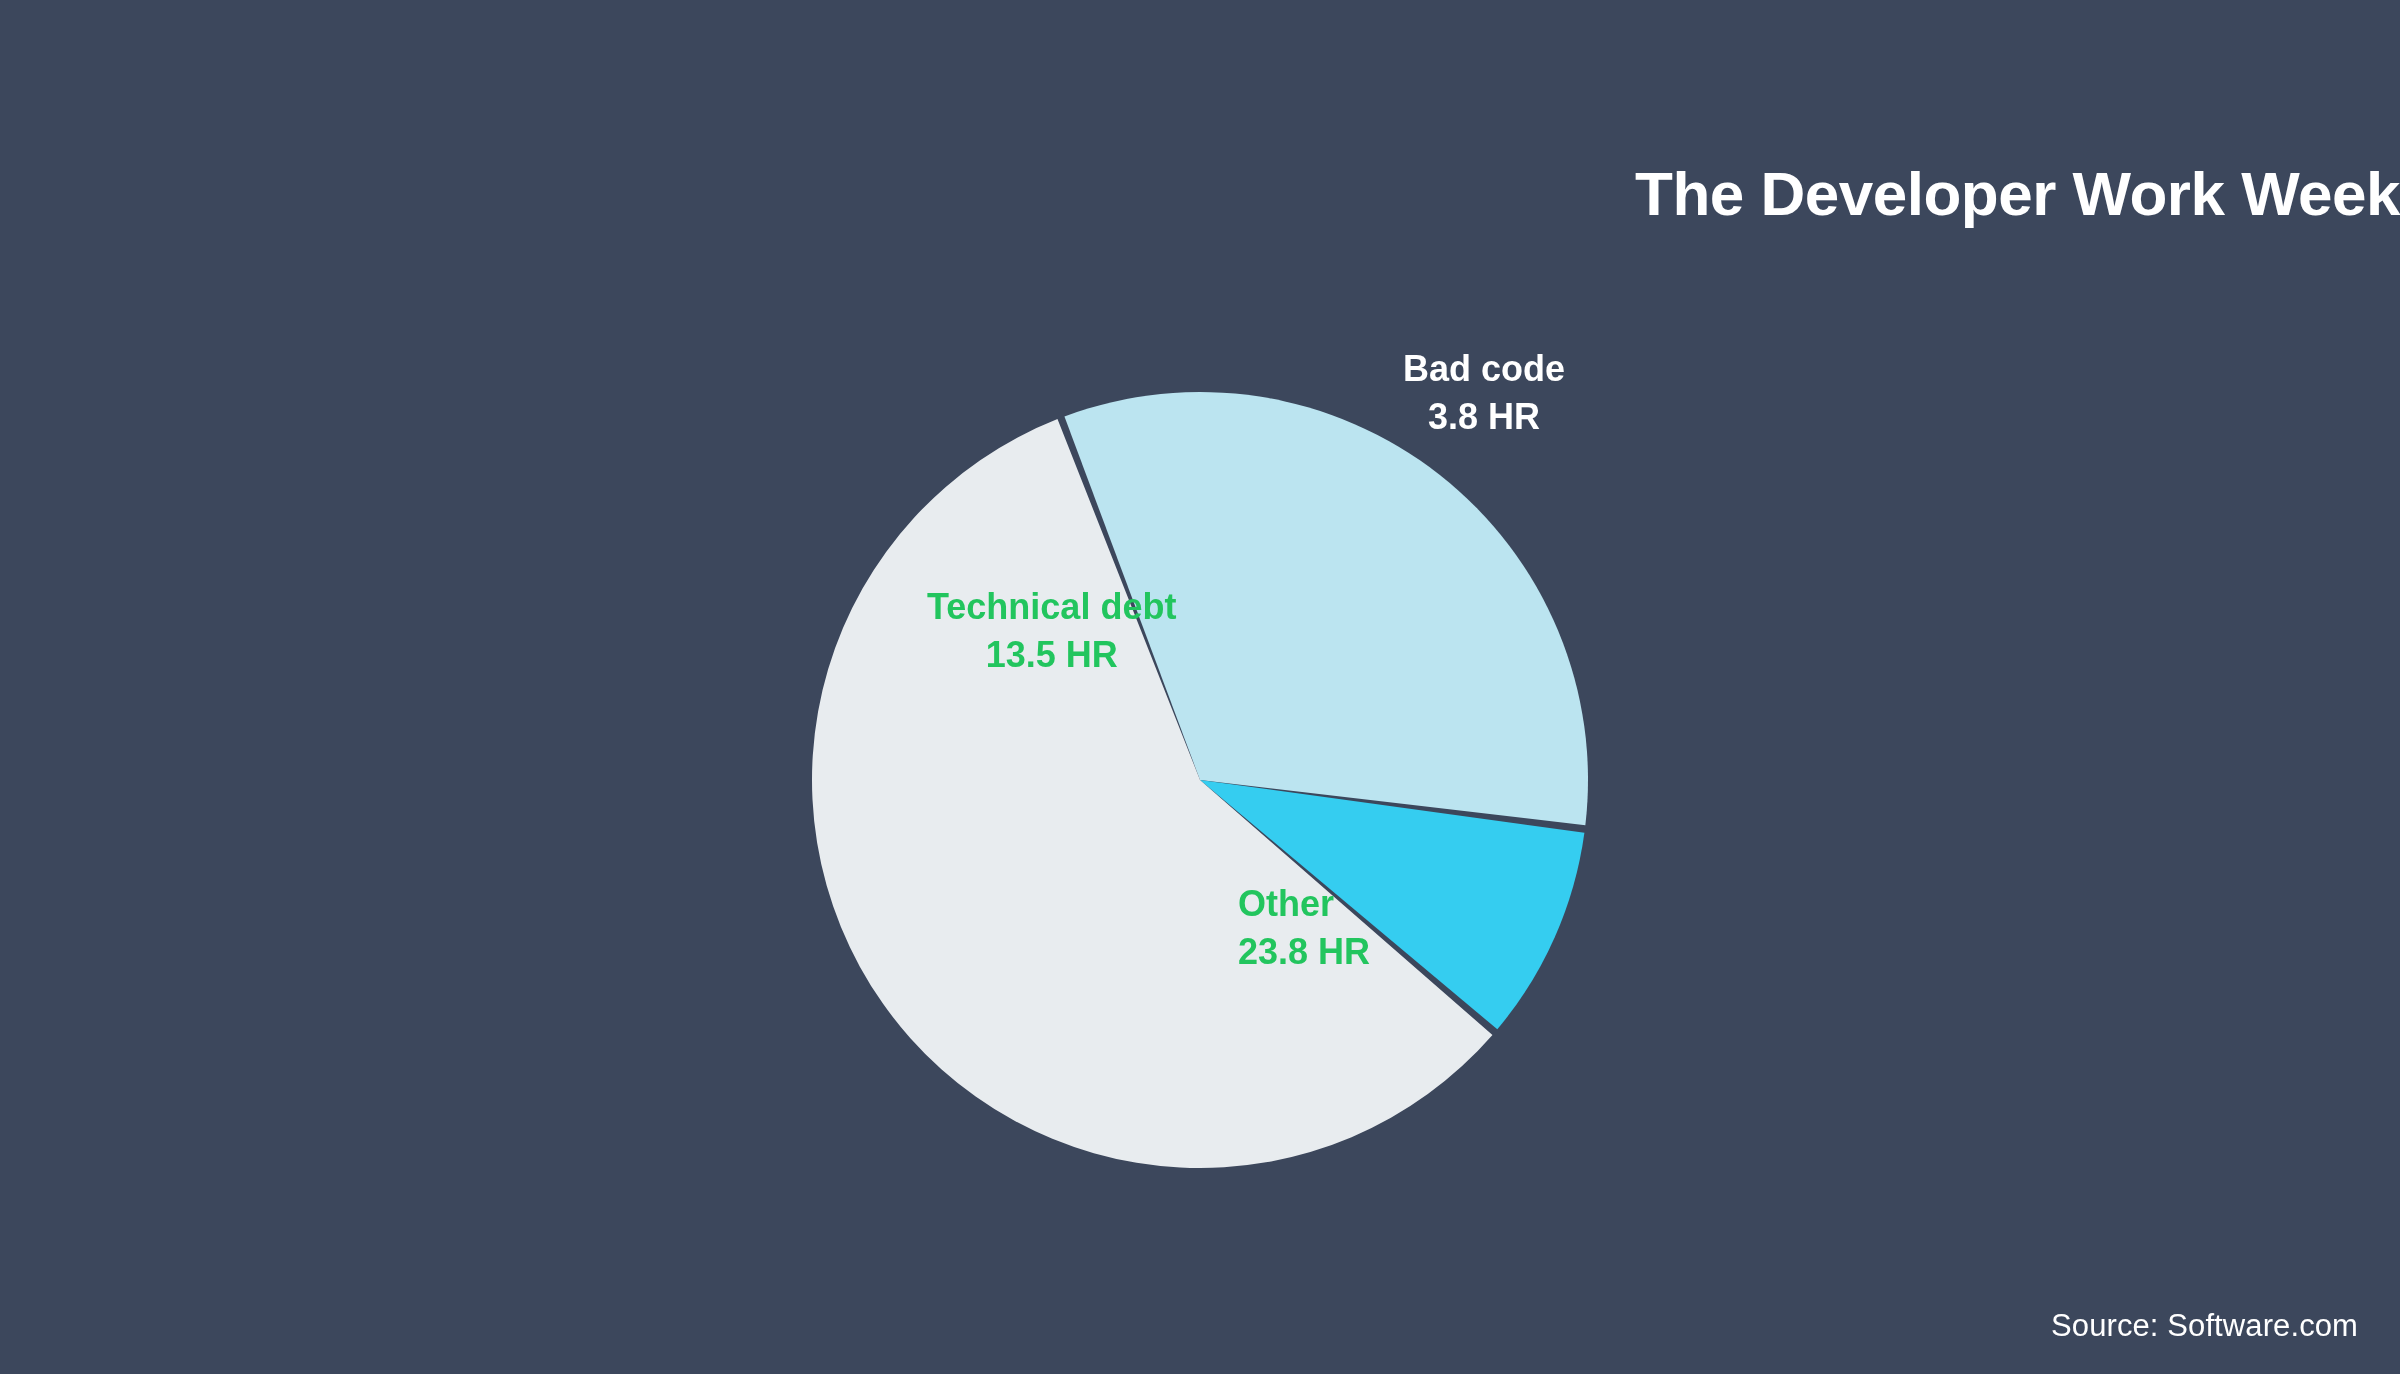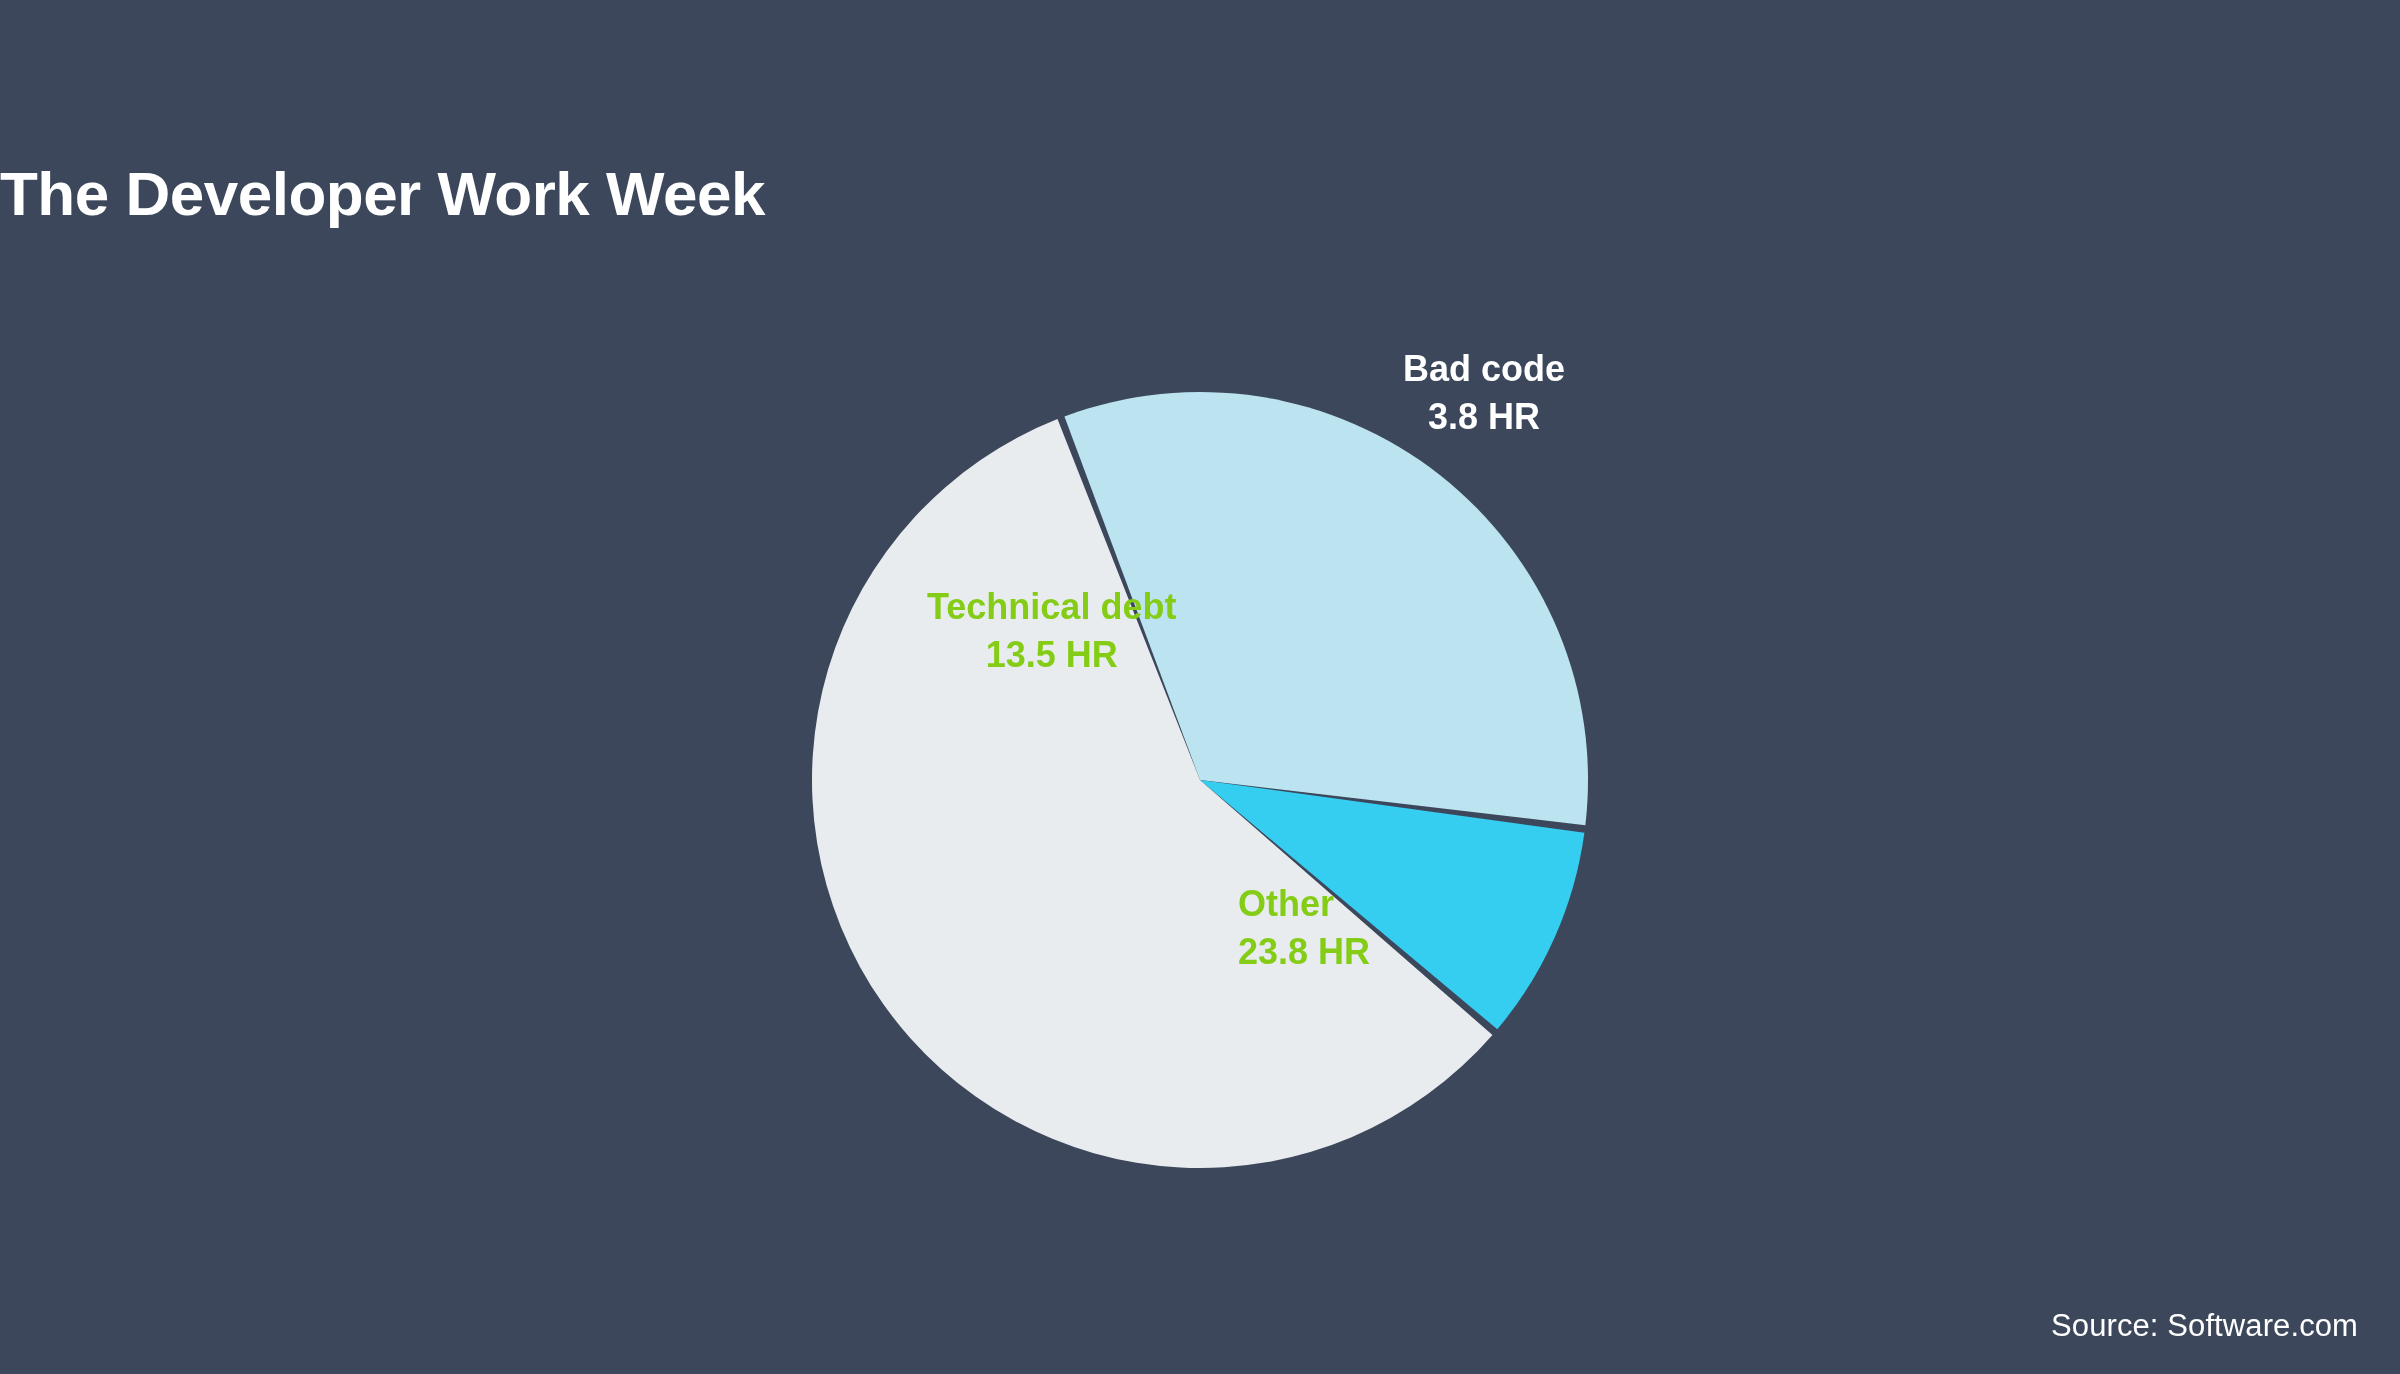--- a/index.html
+++ b/index.html
@@ -17,21 +17,21 @@
   .slide {
     position: absolute;
     inset: 0;
     background: #3c475c;
   }
   .chart-title {
     position: absolute;
     top: 160px;
     left: 0;
     width: 2400px;
-    text-align: left;
+    text-align: right;
     color: #ffffff;
     font-size: 62px;
     font-weight: bold;
     letter-spacing: -0.5px;
     line-height: 1.1;
   }
   .pie-wrap {
     position: absolute;
     left: 0;
     top: 0;
@@ -44,21 +44,21 @@
     top: 0;
   }
   .slice-label {
     position: absolute;
     font-size: 36px;
     font-weight: bold;
     line-height: 1.33;
     white-space: nowrap;
   }
   .slice-label .ln2 { display: block; text-align: center; }
-  .label-inside { color: #84cc16; }
+  .label-inside { color: #22c55e; }
   .label-outside { color: #ffffff; }
   #label-technical-debt { left: 927px; top: 583px; }
   #label-bad-code      { left: 1403px; top: 345px; }
   #label-other         { left: 1238px; top: 880px; }
   .source {
     position: absolute;
     right: 42px;
     bottom: 30px;
     color: #ffffff;
     font-size: 31px;

